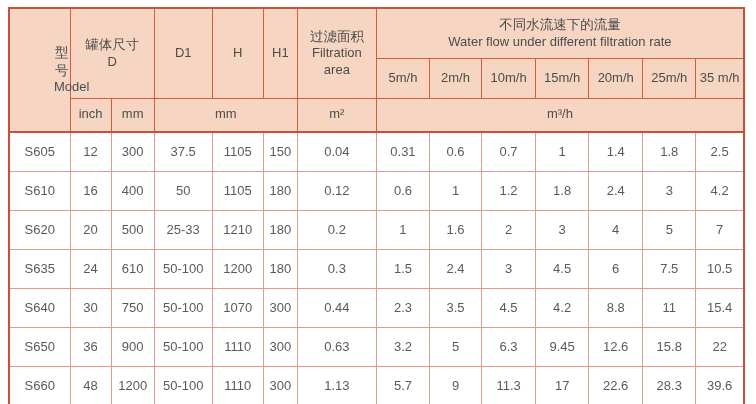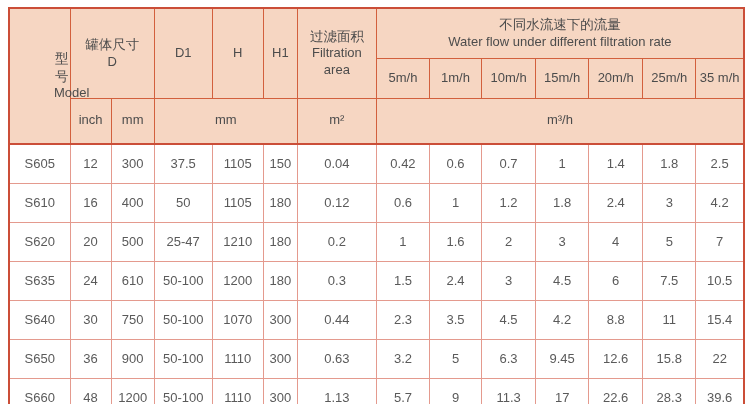--- a/index.html
+++ b/index.html
@@ -36,21 +36,21 @@
   td{
     background:#ffffff;
     border:1px solid var(--data-border);
     color:var(--data-text);
     font-size:13px;
     text-align:center;vertical-align:middle;
     padding:0;
   }
   thead tr.row-groups{height:50px;}
   thead tr.row-rates{height:40px;}
-  thead tr.row-units{height:46px;border-radius:13px;}
+  thead tr.row-units{height:34px;border-radius:13px;}
   thead tr.row-units th{border-bottom:2px solid var(--outer-border);}
   thead th.model-cell{border-bottom:2px solid var(--outer-border);padding-left:44px;}
   tbody tr{height:39px;}
   .stack span{display:block;}
   .zh{font-size:13.5px;}
   .en{font-size:13px;}
 </style>
 </head>
 <body>
 
@@ -90,21 +90,21 @@
           <span class="en">Filtration</span>
           <span class="en">area</span>
         </th>
         <th colspan="7" class="stack">
           <span class="zh">不同水流速下的流量</span>
           <span class="en">Water flow under different filtration rate</span>
         </th>
       </tr>
       <tr class="row-rates">
         <th>5m/h</th>
-        <th>1m/h</th>
+        <th>2m/h</th>
         <th>10m/h</th>
         <th>15m/h</th>
         <th>20m/h</th>
         <th>25m/h</th>
         <th>35 m/h</th>
       </tr>
       <tr class="row-units">
         <th>inch</th>
         <th>mm</th>
         <th colspan="3">mm</th>
@@ -114,21 +114,21 @@
     </thead>
     <tbody>
         <tr>
           <td>S605</td>
           <td>12</td>
           <td>300</td>
           <td>37.5</td>
           <td>1105</td>
           <td>150</td>
           <td>0.04</td>
-          <td>0.42</td>
+          <td>0.31</td>
           <td>0.6</td>
           <td>0.7</td>
           <td>1</td>
           <td>1.4</td>
           <td>1.8</td>
           <td>2.5</td>
         </tr>
         <tr>
           <td>S610</td>
           <td>16</td>
@@ -142,21 +142,21 @@
           <td>1.2</td>
           <td>1.8</td>
           <td>2.4</td>
           <td>3</td>
           <td>4.2</td>
         </tr>
         <tr>
           <td>S620</td>
           <td>20</td>
           <td>500</td>
-          <td>25-47</td>
+          <td>25-33</td>
           <td>1210</td>
           <td>180</td>
           <td>0.2</td>
           <td>1</td>
           <td>1.6</td>
           <td>2</td>
           <td>3</td>
           <td>4</td>
           <td>5</td>
           <td>7</td>

